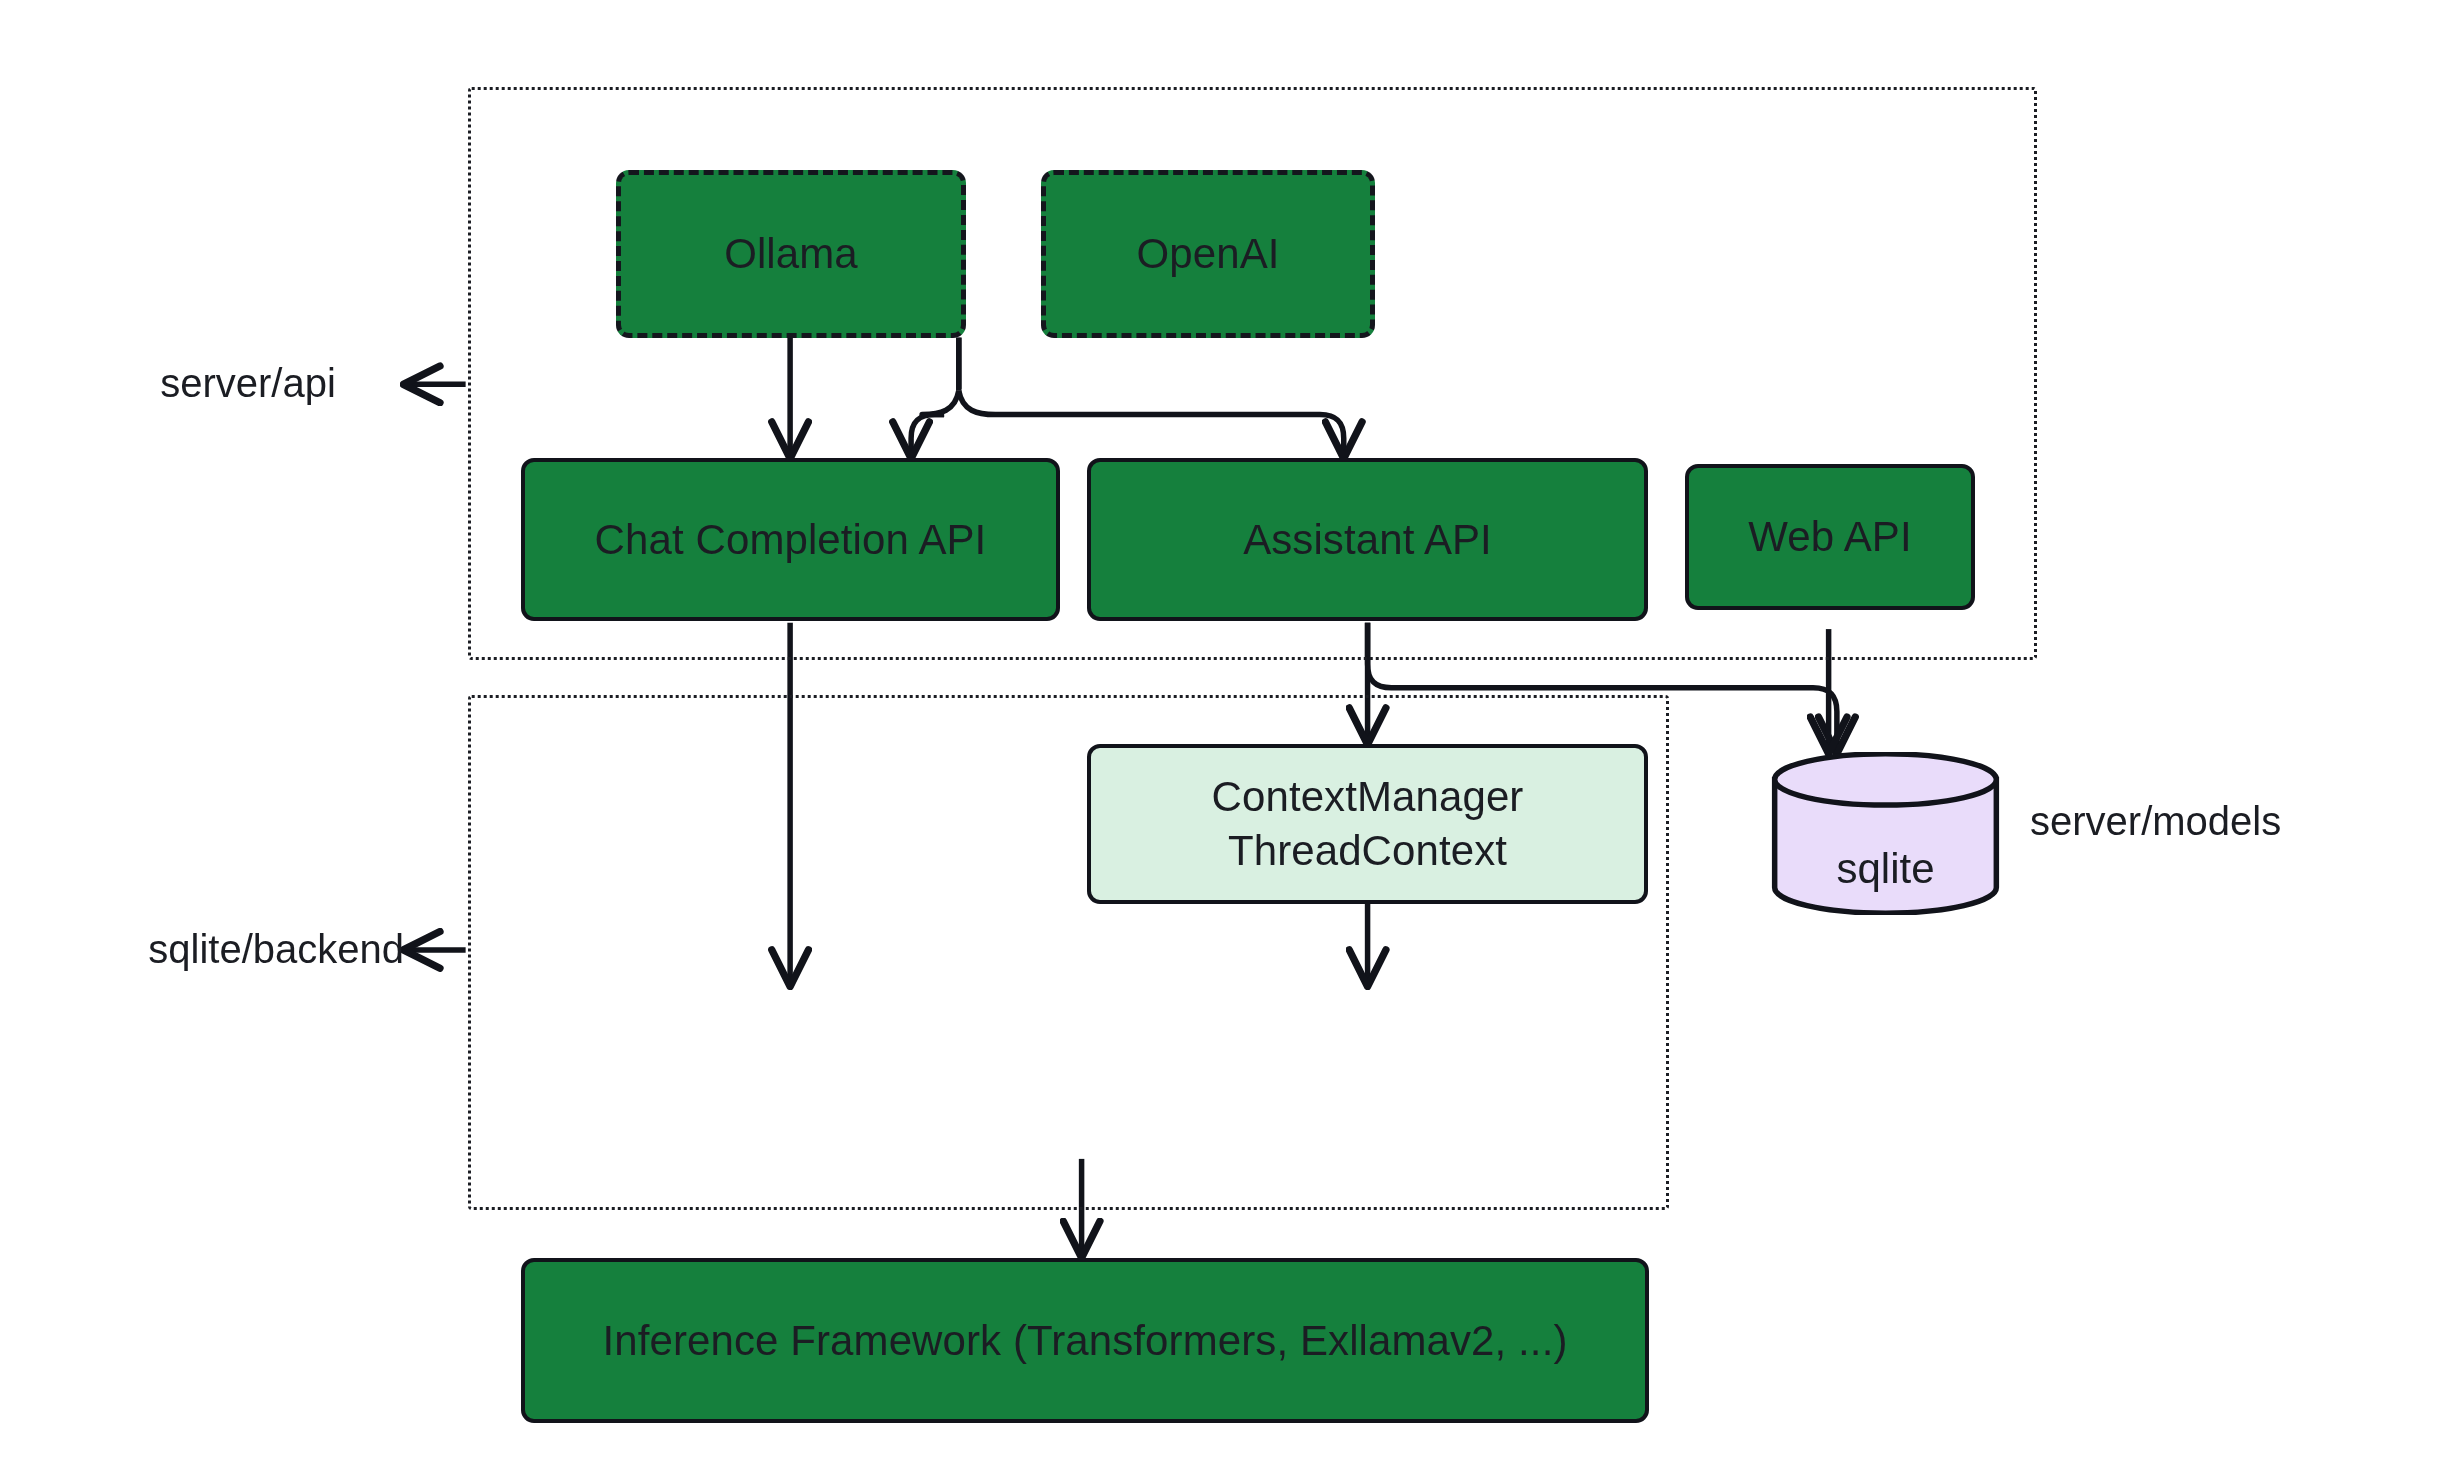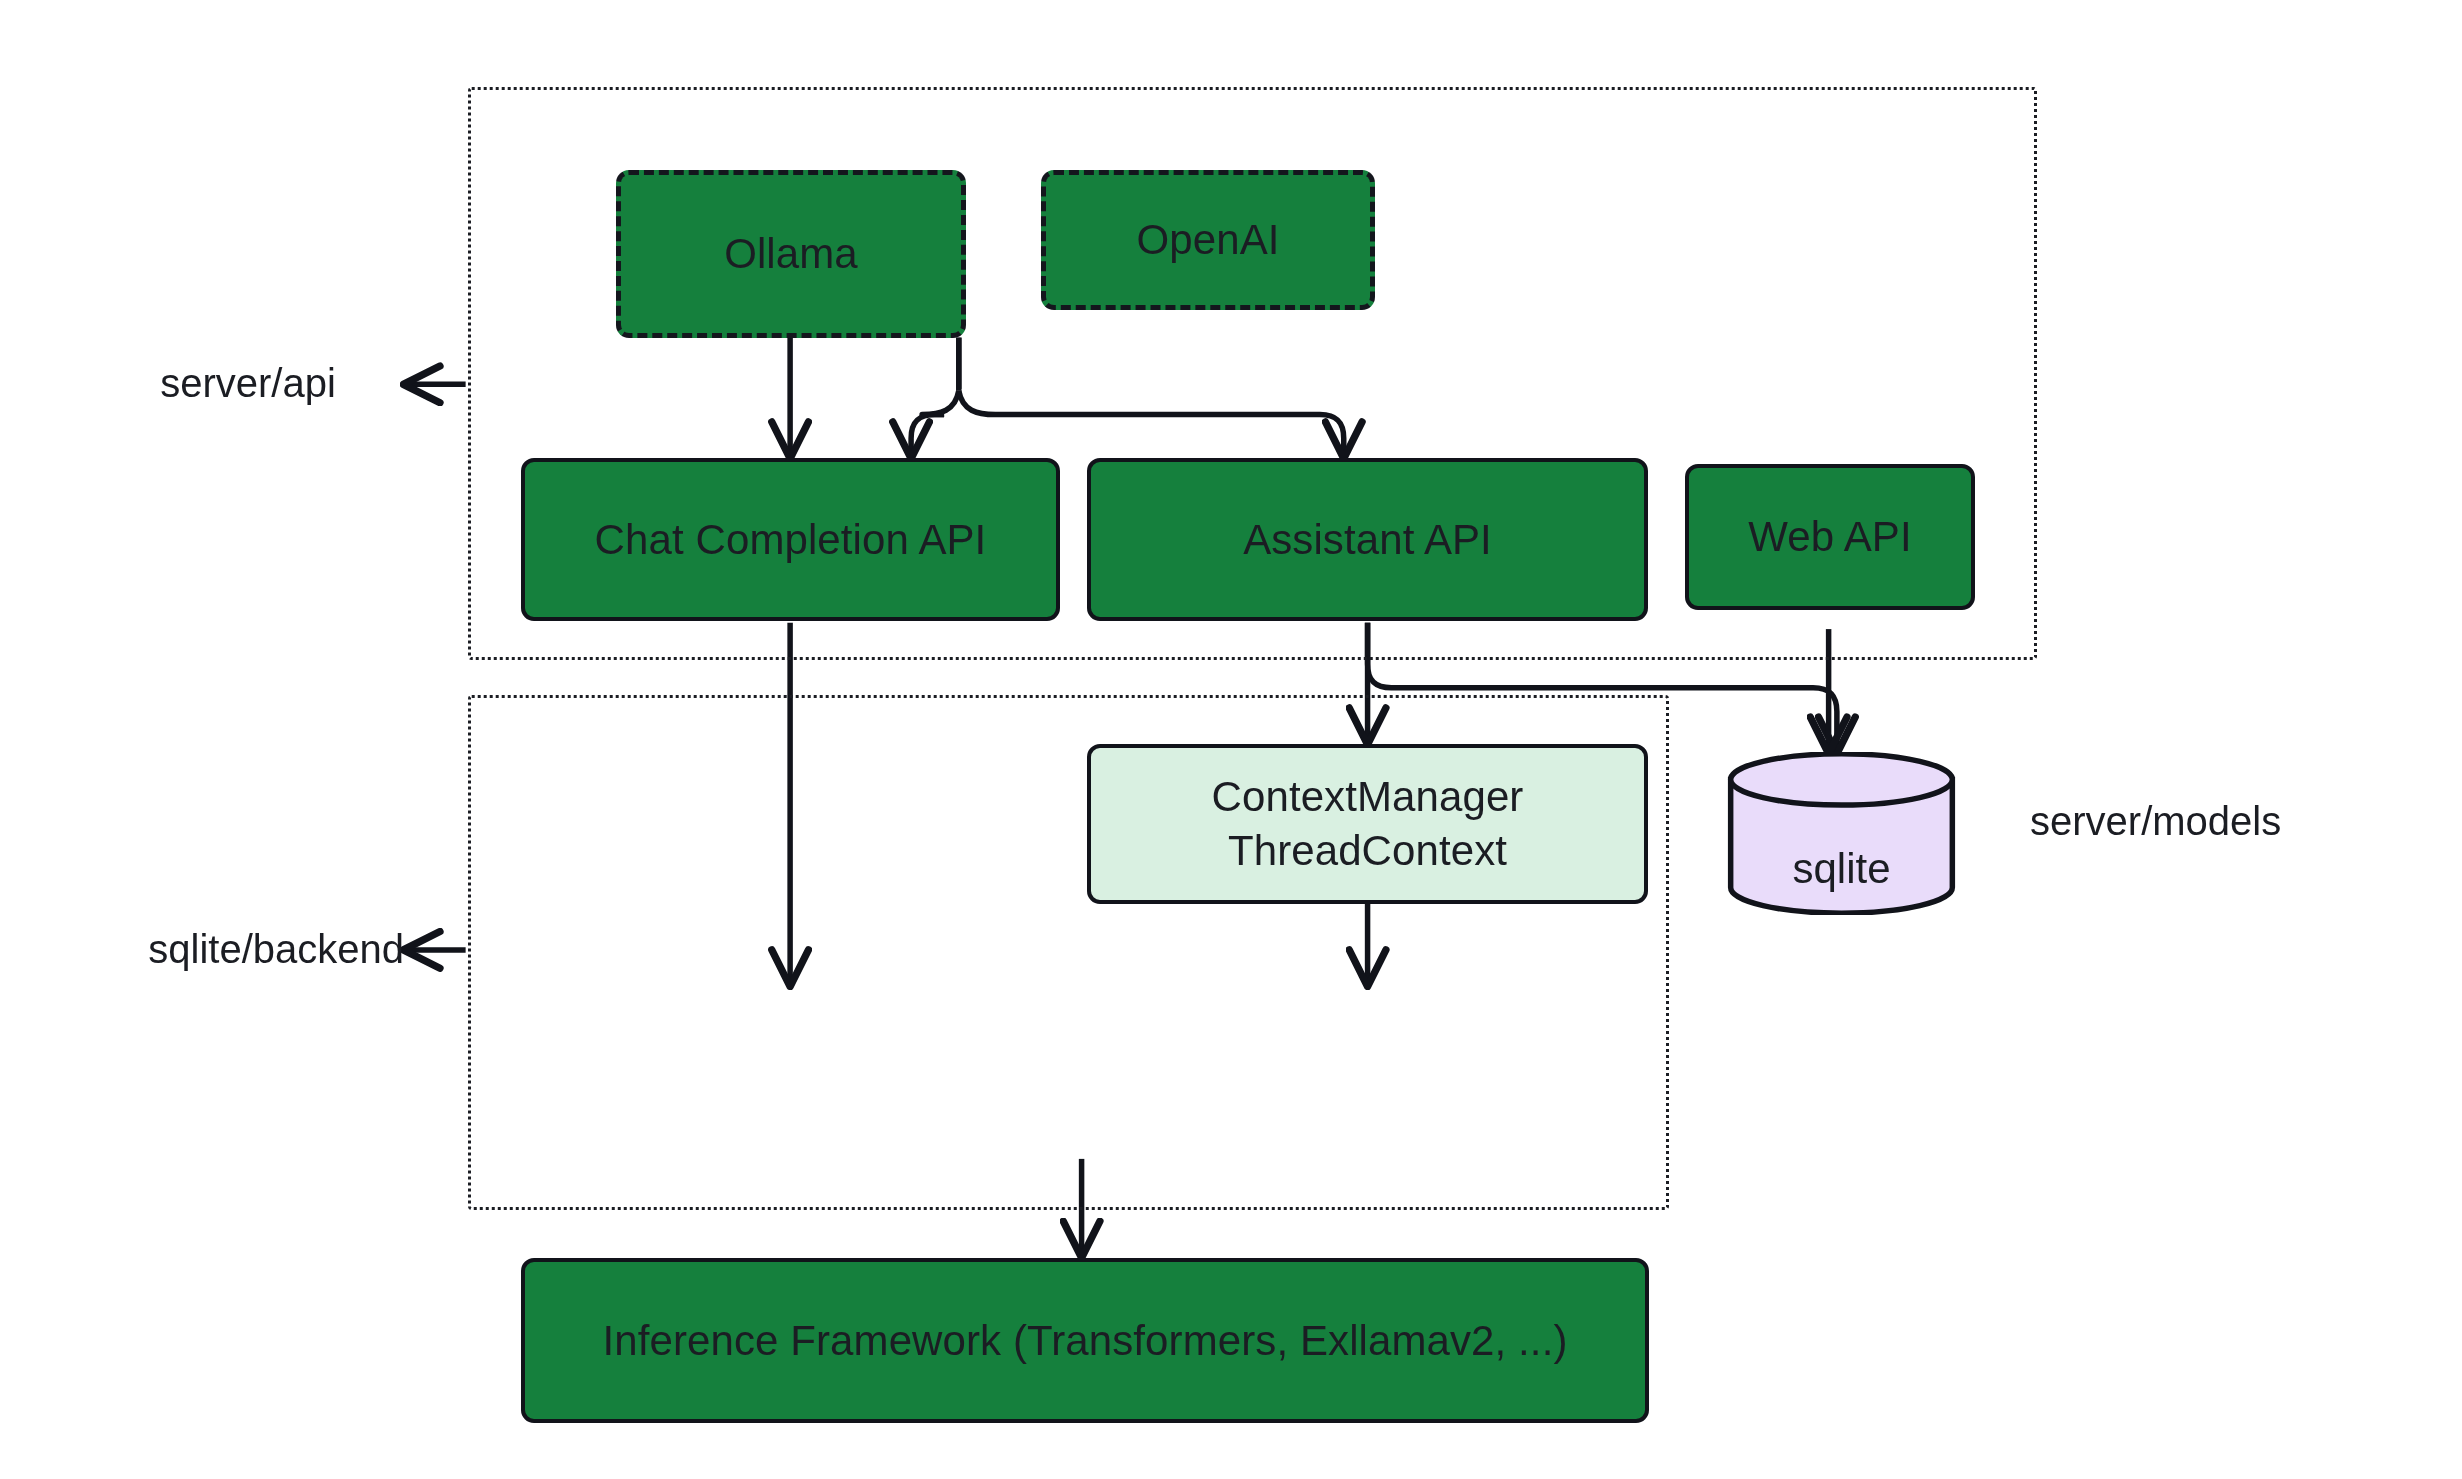--- a/index.html
+++ b/index.html
@@ -62,20 +62,21 @@
     display: block;
   }
   .node .lines > span {
     display: block;
   }
 
   
   .cylinder {
     position: absolute;
     box-sizing: border-box;
+    margin-left: 44px;
   }
   .cylinder .cyl-svg {
     position: absolute;
     inset: 0;
     width: 100%;
     height: 100%;
   }
   .cylinder .cyl-label {
     position: absolute;
     left: 0;
@@ -214,21 +215,21 @@
   <div class="zone-label right-align" style="left:37px; top:927px; width:367px;">sqlite/backend</div>
 
   <div class="zone-label" style="left:2030px; top:799px;">server/models</div>
 
   <div class="node dashed fill-blue" style="left:616px; top:170px; width:350px; height:168px;">
     <span class="lines">
         <span>Ollama</span>
       </span>
   </div>
 
-  <div class="node dashed fill-blue" style="left:1041px; top:170px; width:334px; height:140px;">
+  <div class="node dashed fill-blue" style="left:1041px; top:170px; width:334px; height:168px;">
     <span class="lines">
         <span>OpenAI</span>
       </span>
   </div>
 
   <div class="node fill-blue" style="left:1087px; top:458px; width:561px; height:163px;">
     <span class="lines">
         <span>Assistant API</span>
       </span>
   </div>

